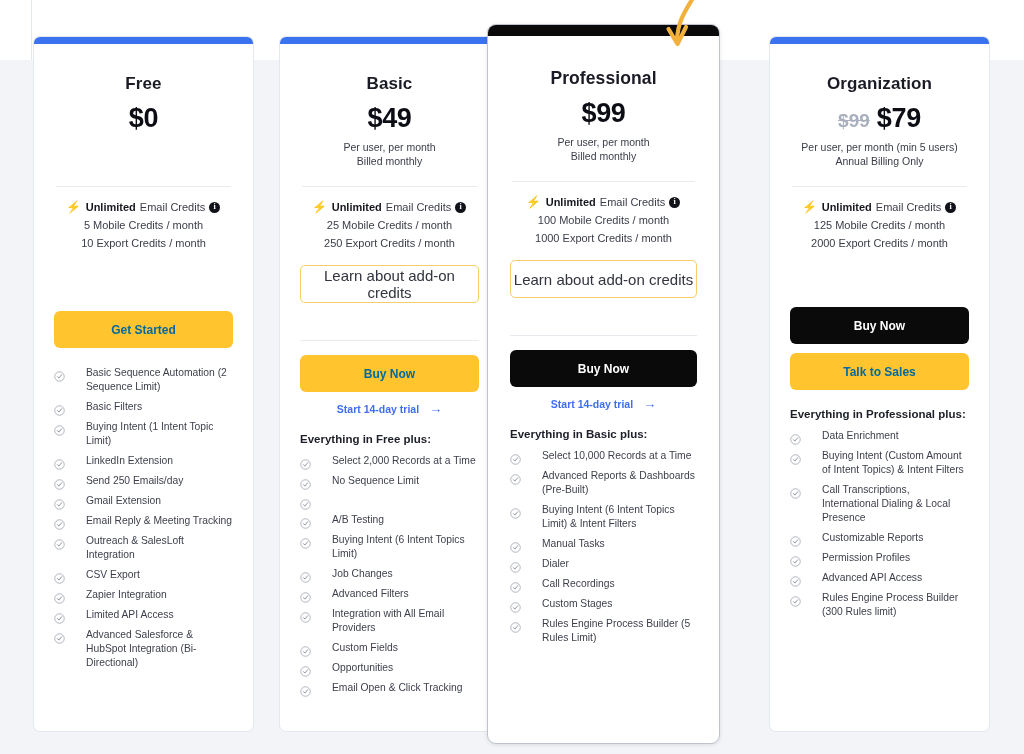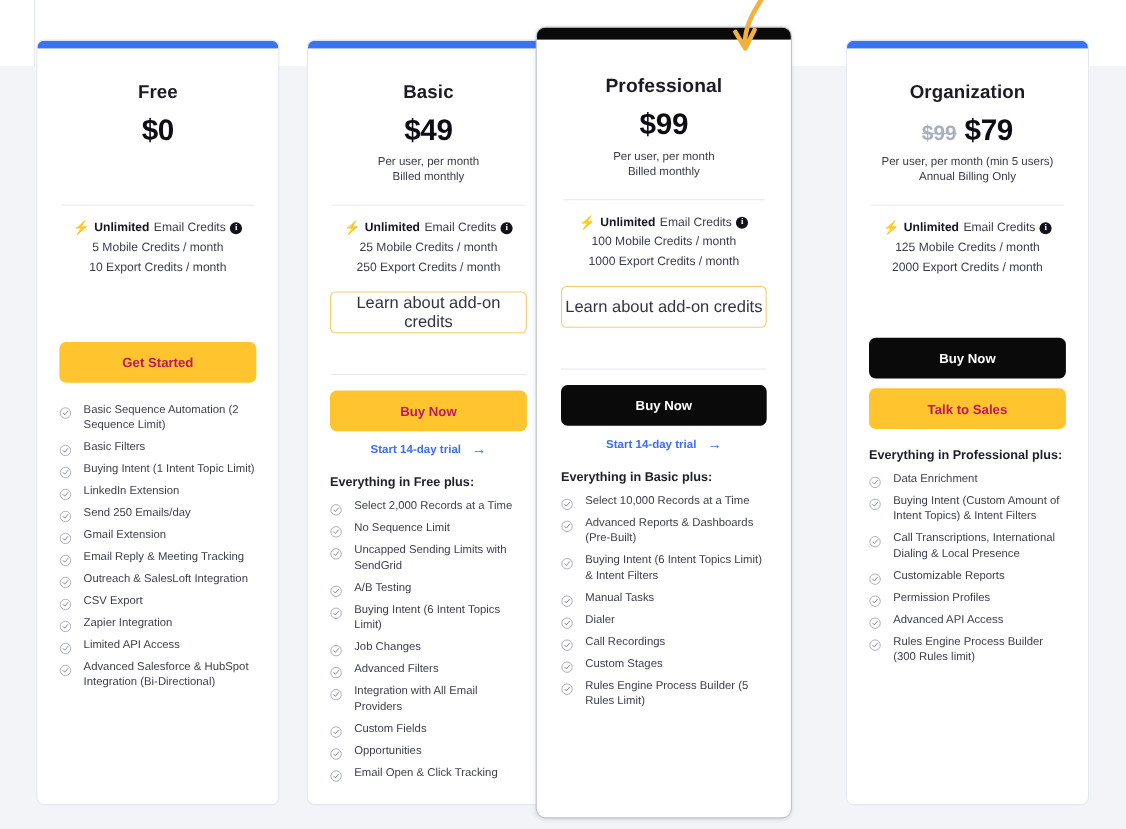--- a/index.html
+++ b/index.html
@@ -171,21 +171,21 @@
     border: none;
     border-radius: 6px;
     font-family: "Liberation Sans", sans-serif;
     font-size: 12px;
     font-weight: bold;
     cursor: pointer;
     display: flex;
     align-items: center;
     justify-content: center;
   }
-  .cta.yellow { background: #ffc42e; color: #be185d; }
+  .cta.yellow { background: #ffc42e; color: #0369a1; }
   .cta.black  { background: #0a0a0a; color: #ffffff; }
   .cta + .cta { margin-top: 9px; }
 
   .trial-link {
     margin-top: 10px;
     font-size: 10.5px;
     font-weight: bold;
     color: #3f6ef0;
     display: flex;
     align-items: center;
@@ -203,21 +203,21 @@
   }
   .features-title {
     font-size: 11.5px;
     font-weight: bold;
     color: #1d1f29;
     margin-bottom: 9px;
   }
   .feature {
     display: flex;
     align-items: flex-start;
-    gap: 11px;
+    gap: 21px;
     margin-bottom: 6px;
   }
   .check {
     flex: 0 0 auto;
     width: 11px; height: 11px;
     margin-top: 2px;
   }
   .feature-text {
     font-size: 10.3px;
     line-height: 14px;
@@ -396,21 +396,20 @@
                 <circle cx="8" cy="8" r="6.9" stroke="#9aa0ac" stroke-width="1.1" fill="none"></circle>
                 <path d="M5 8.2 L7.1 10.3 L11.2 5.4" stroke="#6b7280" stroke-width="1.1" stroke-linecap="round" stroke-linejoin="round" fill="none"></path>
               </svg></span>
             <span class="feature-text">No Sequence Limit</span>
           </div>
           <div class="feature">
             <span class="check"><svg viewBox="0 0 16 16" fill="none" xmlns="http://www.w3.org/2000/svg">
                 <circle cx="8" cy="8" r="6.9" stroke="#9aa0ac" stroke-width="1.1" fill="none"></circle>
                 <path d="M5 8.2 L7.1 10.3 L11.2 5.4" stroke="#6b7280" stroke-width="1.1" stroke-linecap="round" stroke-linejoin="round" fill="none"></path>
               </svg></span>
-            <span class="feature-text">Uncapped Sending Limits with SendGrid</span>
           </div>
           <div class="feature">
             <span class="check"><svg viewBox="0 0 16 16" fill="none" xmlns="http://www.w3.org/2000/svg">
                 <circle cx="8" cy="8" r="6.9" stroke="#9aa0ac" stroke-width="1.1" fill="none"></circle>
                 <path d="M5 8.2 L7.1 10.3 L11.2 5.4" stroke="#6b7280" stroke-width="1.1" stroke-linecap="round" stroke-linejoin="round" fill="none"></path>
               </svg></span>
             <span class="feature-text">A/B Testing</span>
           </div>
           <div class="feature">
             <span class="check"><svg viewBox="0 0 16 16" fill="none" xmlns="http://www.w3.org/2000/svg">

